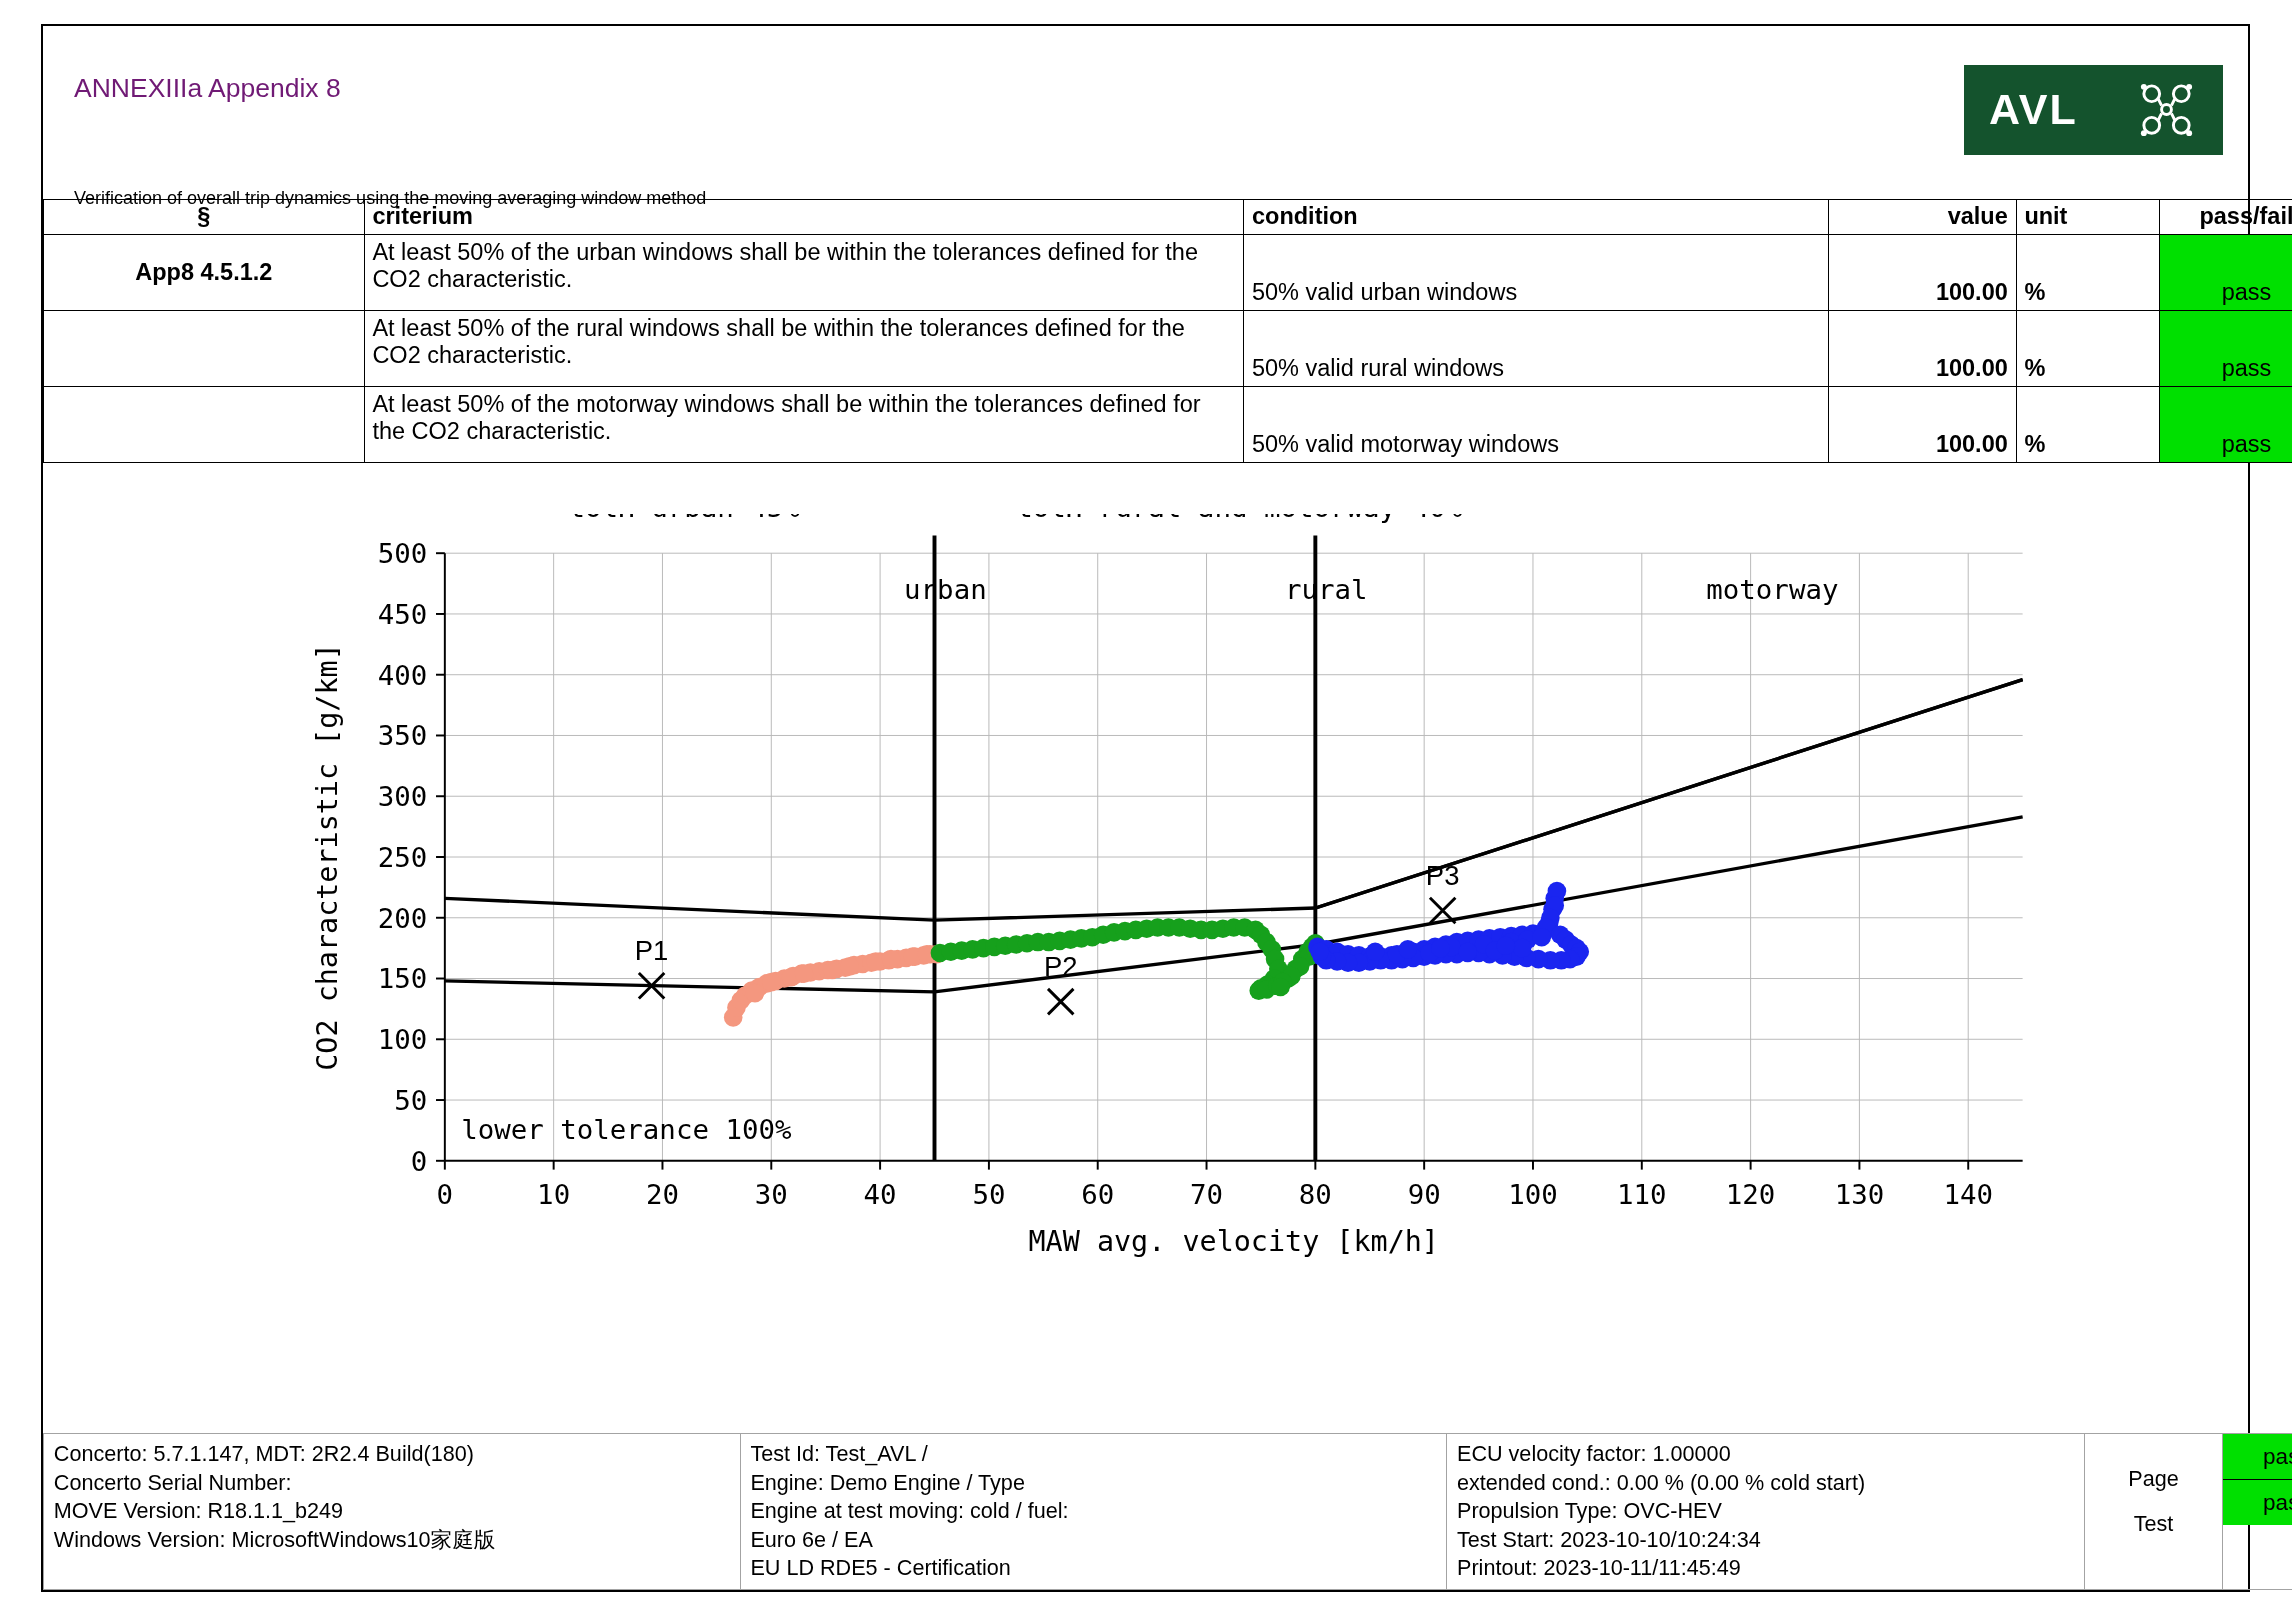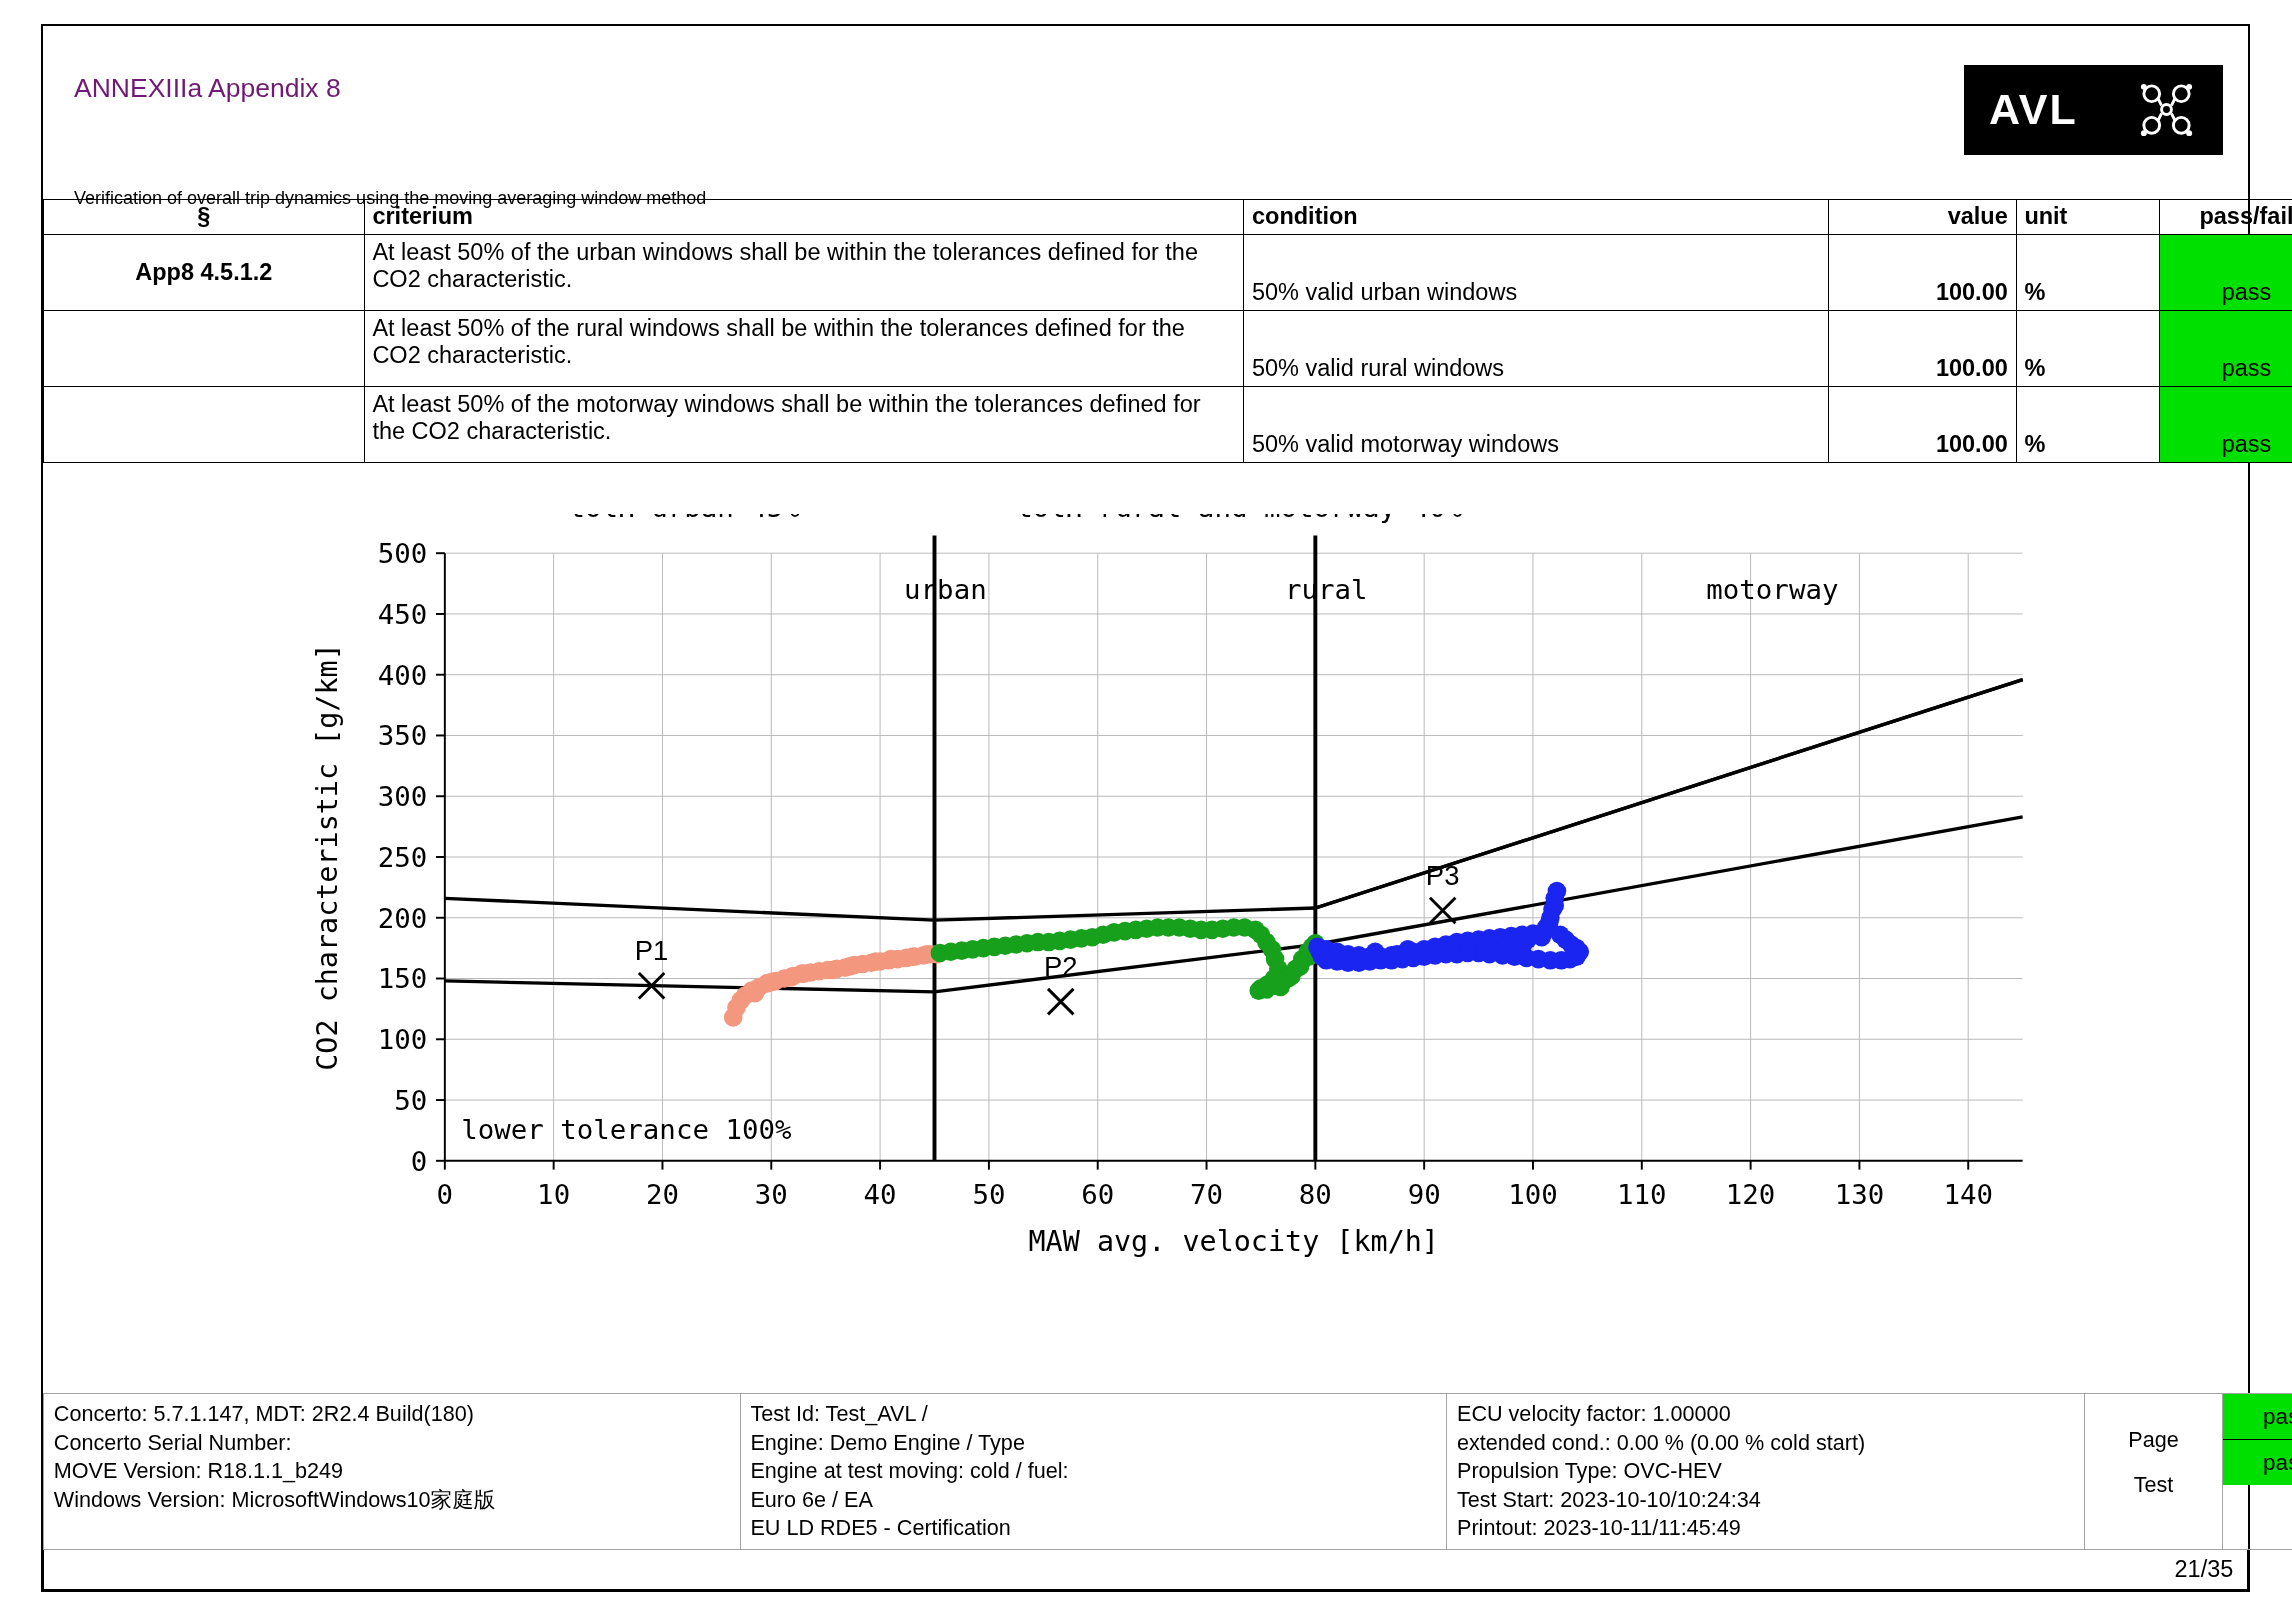--- a/index.html
+++ b/index.html
@@ -34,21 +34,21 @@
     text-align:center; font-size:41px;
   }
   .hdr-sub {
     position:absolute; left:31px; top:133px;
     font-size:18px;
     margin-top:29px;
   }
   .avl-logo {
     position:absolute; right:23.5px; top:37px;
     width:263px; height:94px;
-    background:#000000;
+    background:#14532d;
     border:2.9px solid #ffffff;
     box-sizing:border-box;
     display:flex; align-items:center; justify-content:flex-start;
   }
   .avl-text {
     color:#fff; font-size:43px; font-weight:bold;
     letter-spacing:2px; margin-left:25.5px;
     font-family:"Liberation Sans", sans-serif;
   }
   .avl-mark { position:absolute; right:21.6px; top:13.7px; width:69px; height:65px; }
@@ -467,18 +467,17 @@
             <div style="height:45px">Page</div>
             <div style="height:45px">Test</div>
           </td>
           <td class="f5" style="padding:0">
             <div class="pf-green" style="height:45px;line-height:45px;border-bottom:1px solid #000">pass</div>
             <div class="pf-green" style="height:45px;line-height:45px">pass</div>
           </td>
         </tr>
       </tbody>
         </table>
-      <div class="pagenum">21/35</div>
     </div>
 
   </div>
 </div>
 
 
 </body></html>

